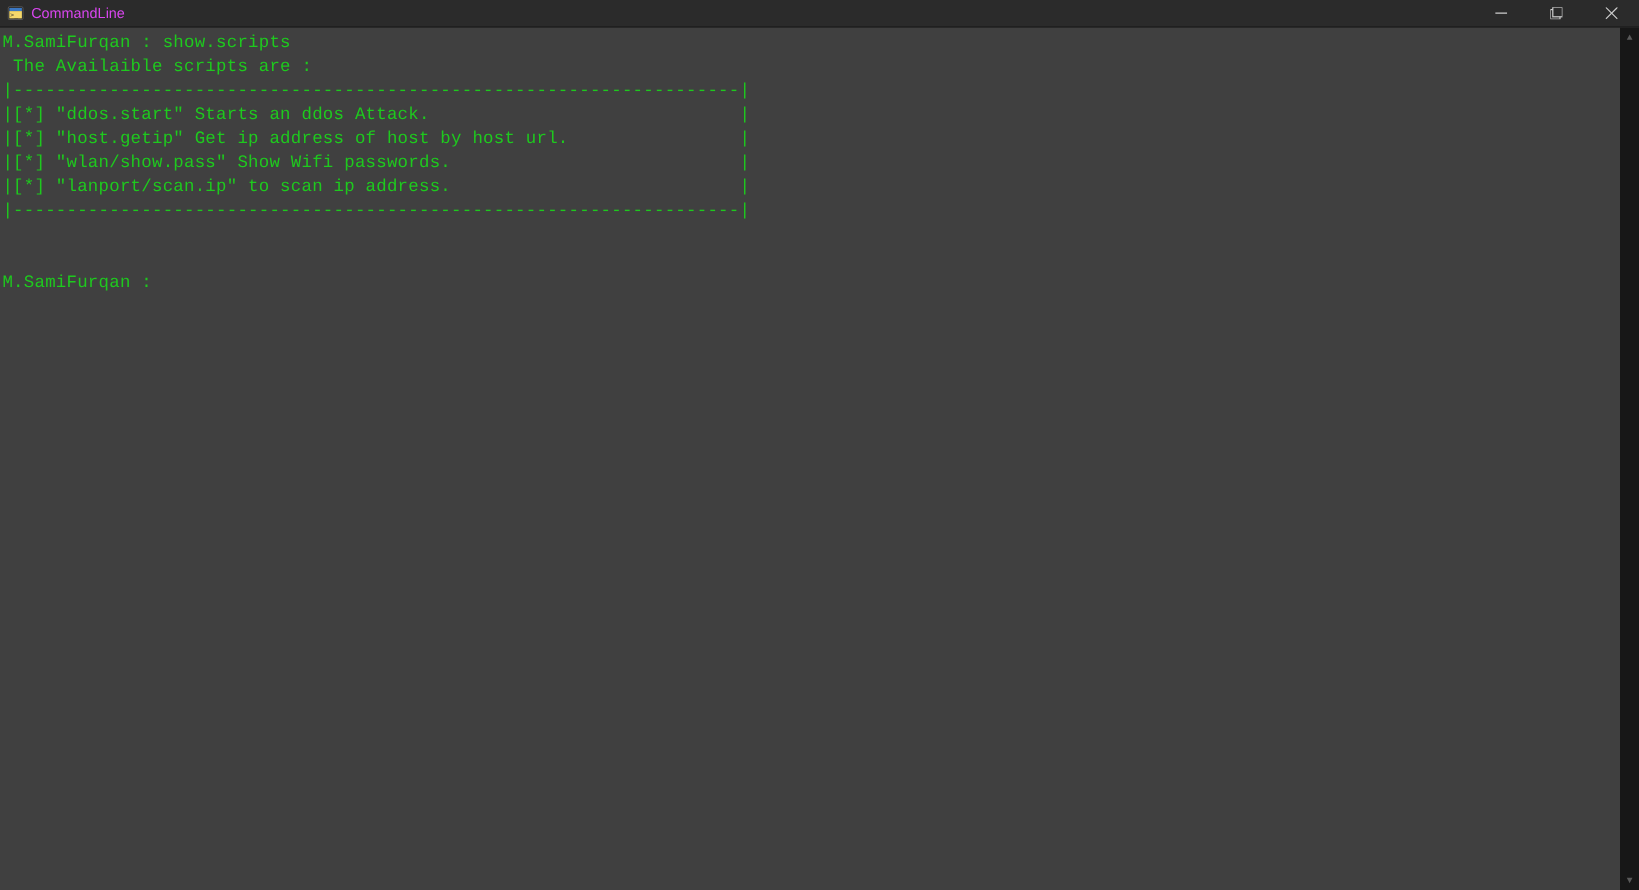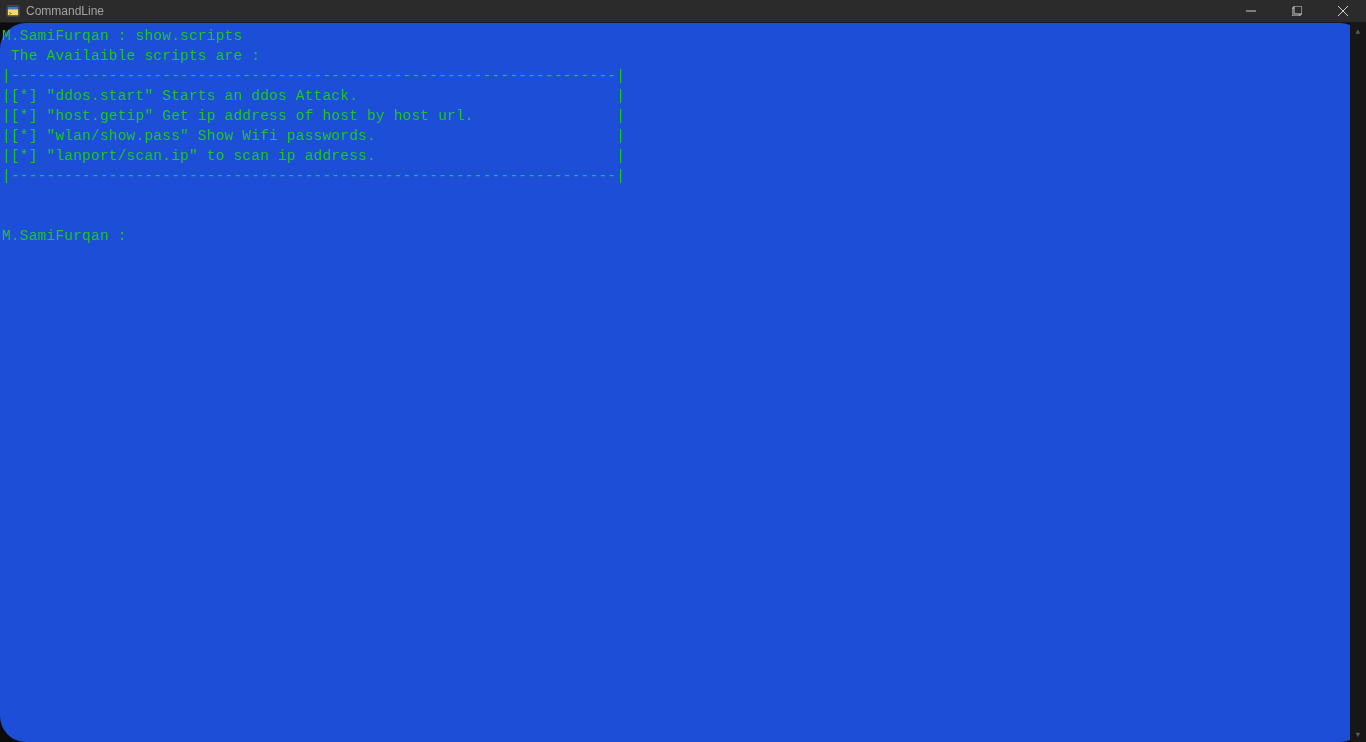--- a/index.html
+++ b/index.html
@@ -34,21 +34,21 @@
       height: 14px;
       display: flex;
       align-items: center;
       justify-content: center;
     }
     .app-icon svg {
       width: 14px;
       height: 14px;
     }
     .title-text {
-      color: #a3a3a3;
+      color: #d946ef;
       font-size: 12px;
       font-family: 'Segoe UI', Tahoma, sans-serif;
     }
     .titlebar-right {
       display: flex;
       align-items: center;
       height: 100%;
     }
     .win-btn {
       width: 46px;
@@ -62,23 +62,22 @@
     }
     .win-btn svg {
       width: 10px;
       height: 10px;
       stroke: #cfcfcf;
       fill: none;
     }
     .terminal-area {
       position: relative;
       height: calc(742px - 23px);
-      background: #1d4ed8;
+      background: #404040;
       display: flex;
-      border-radius: 26px;
     }
     .terminal-content {
       flex: 1;
       padding: 3px 2px 0 2px;
       color: #1ec91e;
       font-size: 14.5px;
       line-height: 20px;
       white-space: pre;
       font-family: Consolas, 'Courier New', monospace;
       letter-spacing: 0.2px;

